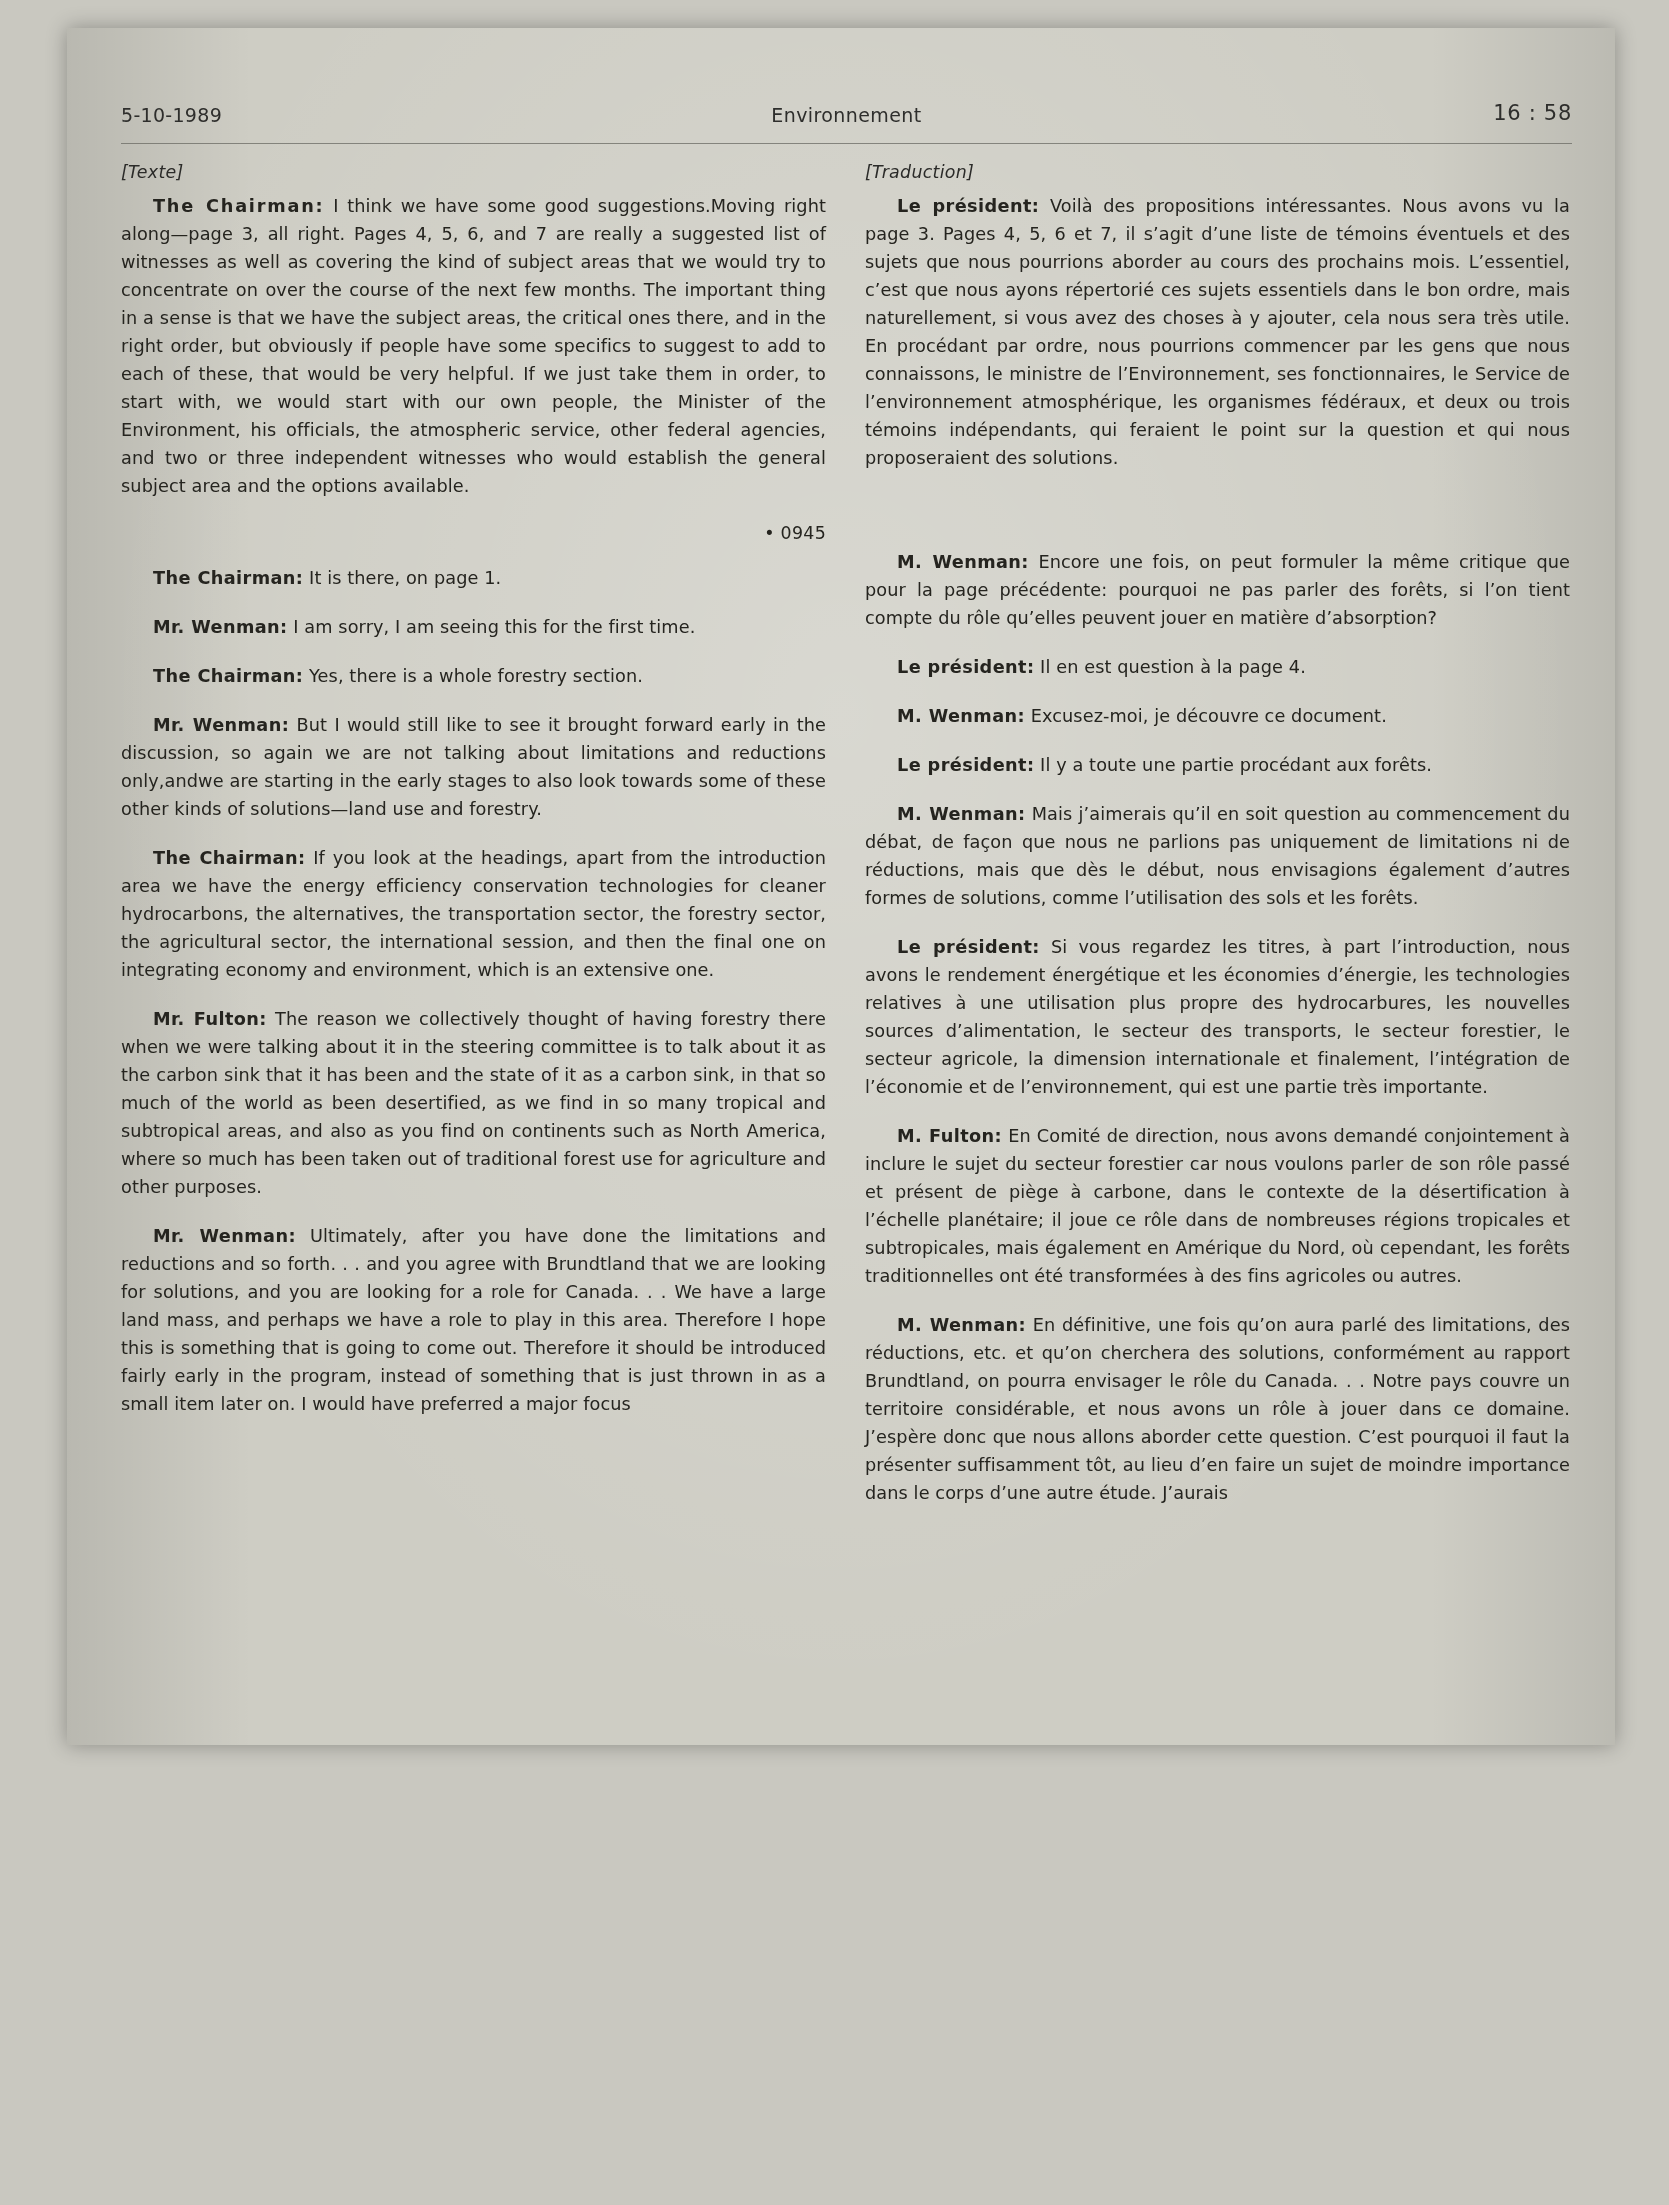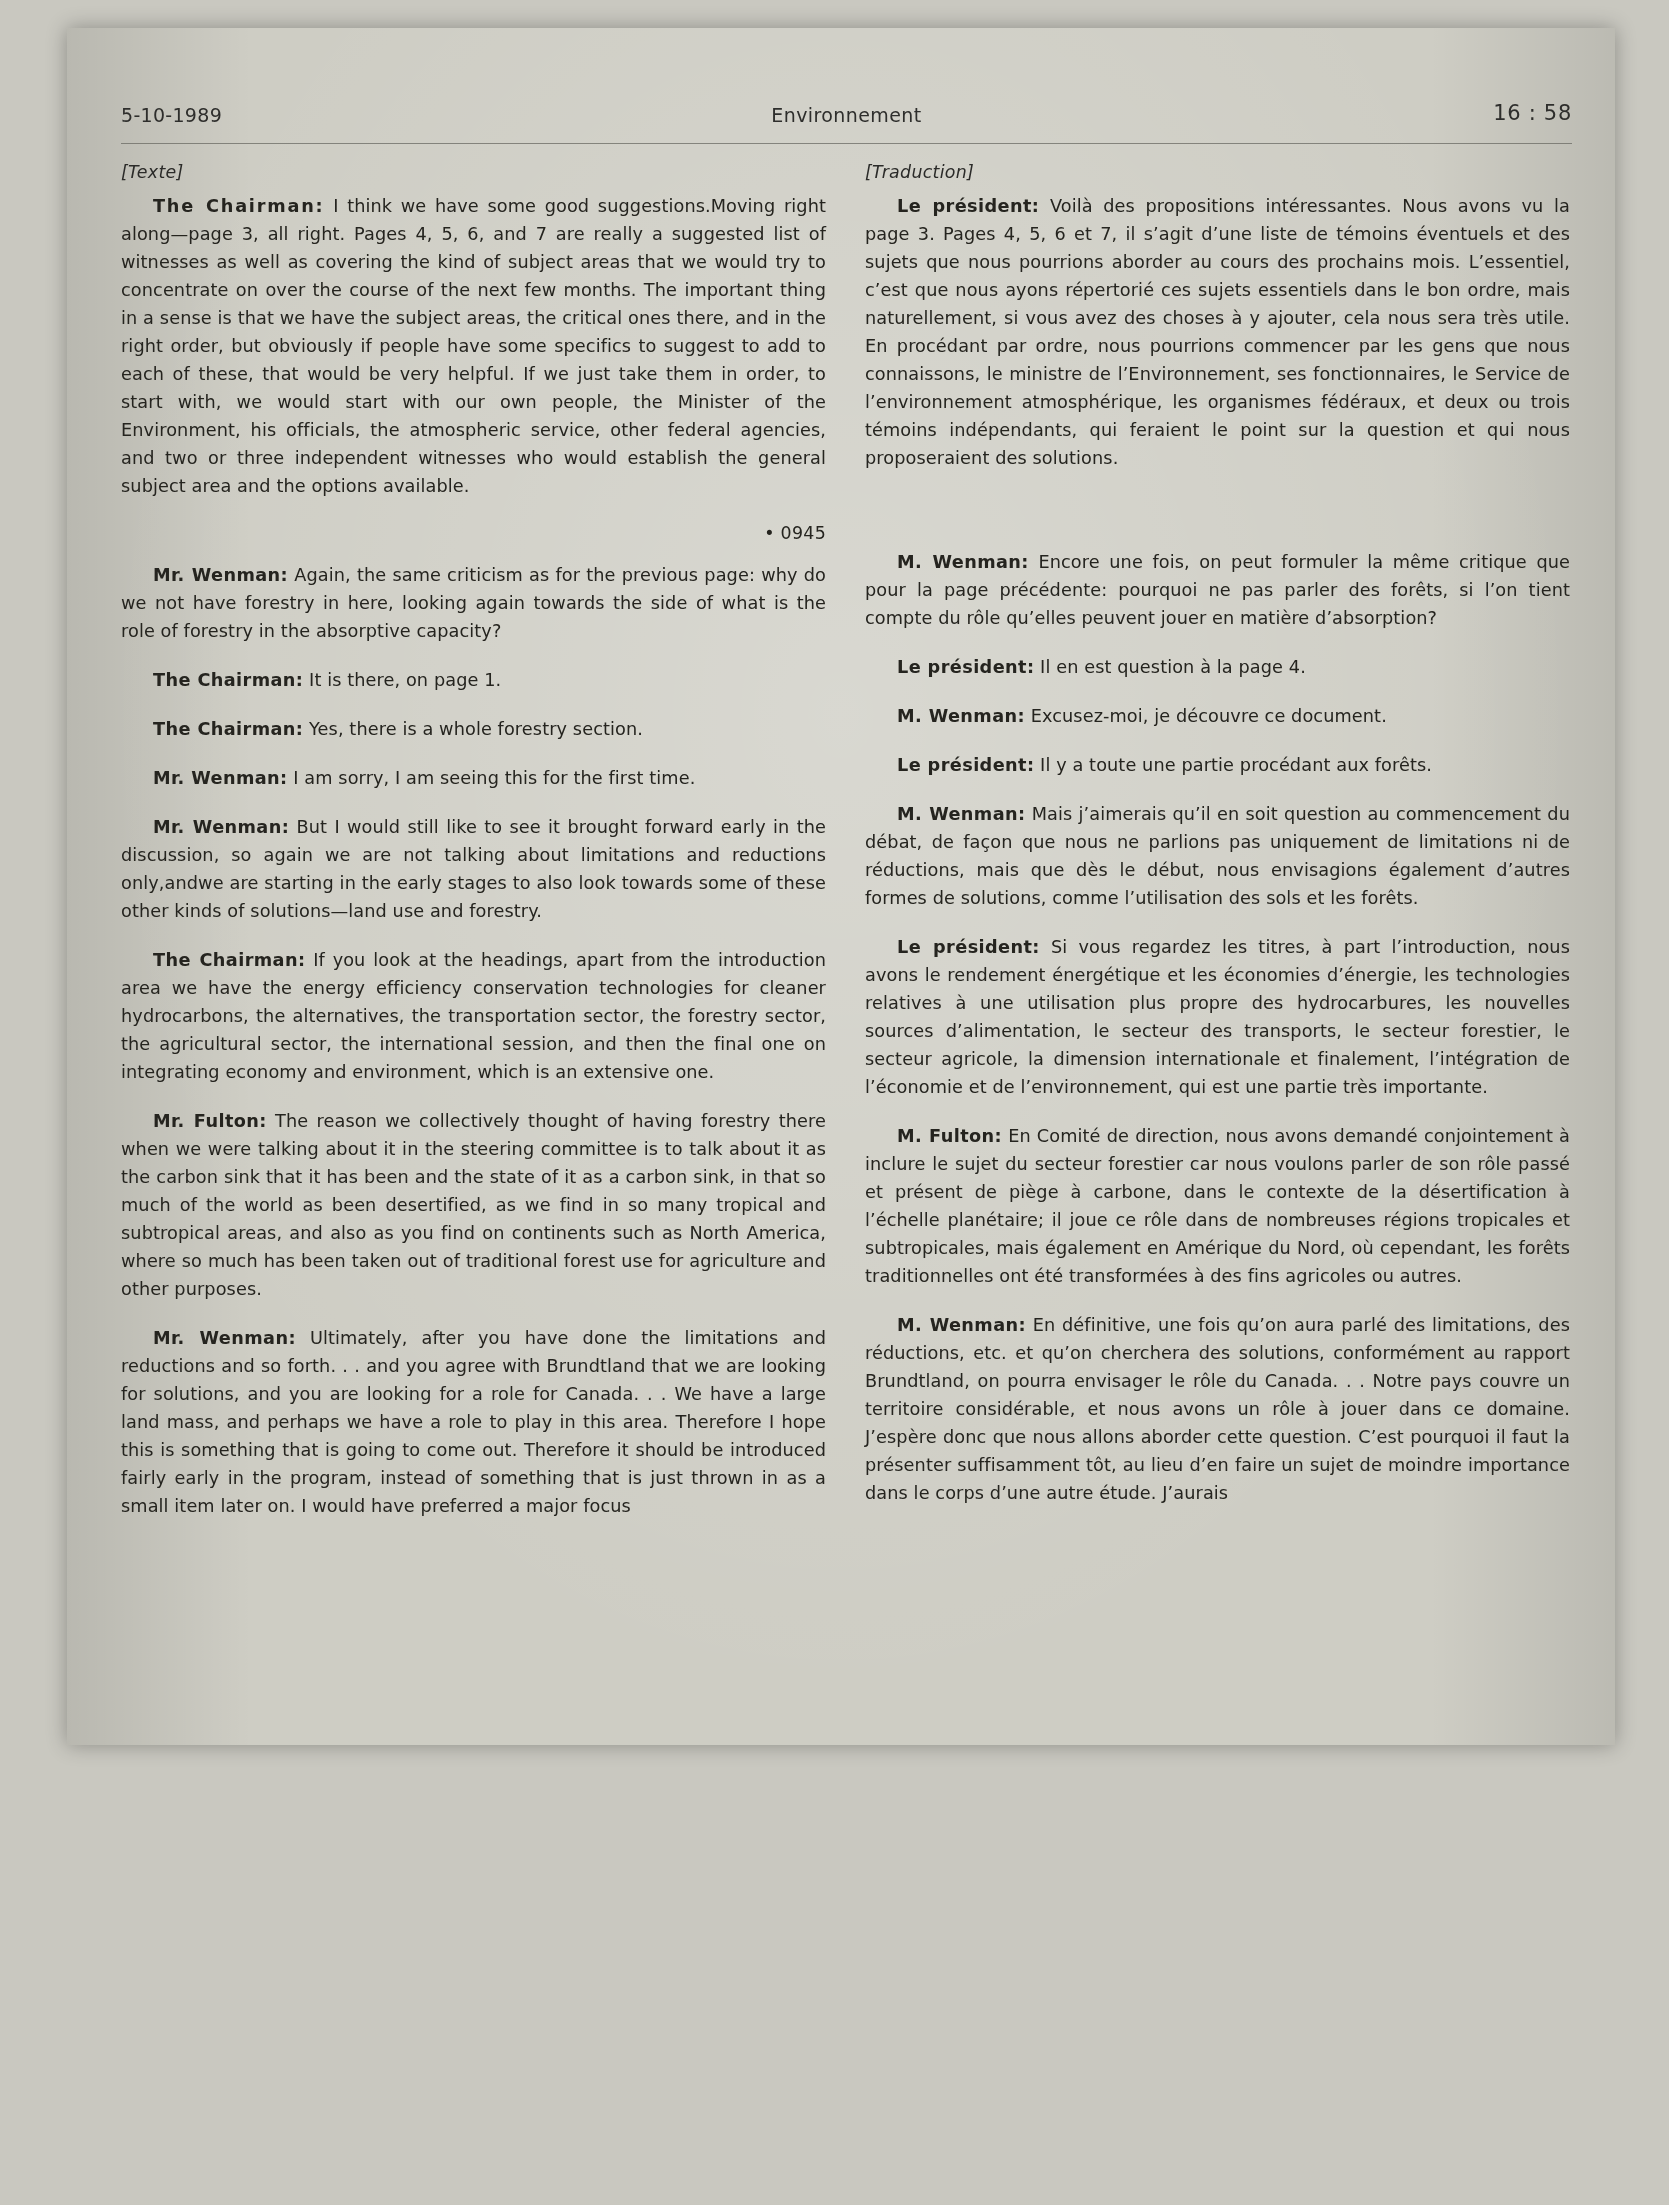--- a/index.html
+++ b/index.html
@@ -138,34 +138,31 @@
 
         <div class="col">
           <div class="col-label">[Texte]</div>
 
           <p class="para indent">
             <span class="speaker wide">The Chairman:</span><span> I think we have some good suggestions.Moving right along—page 3, all right. Pages 4, 5, 6, and 7 are really a suggested list of witnesses as well as covering the kind of subject areas that we would try to concentrate on over the course of the next few months. The important thing in a sense is that we have the subject areas, the critical ones there, and in the right order, but obviously if people have some specifics to suggest to add to each of these, that would be very helpful. If we just take them in order, to start with, we would start with our own people, the Minister of the Environment, his officials, the atmospheric service, other federal agencies, and two or three independent witnesses who would establish the general subject area and the options available.</span>
           </p>
 
           <div class="timestamp">• 0945</div>
 
-          <p class="para indent">
-            <span class="speaker">Mr. Wenman:</span><span> Again, the same criticism as for the previous page: why do we not have forestry in here, looking again towards the side of what is the role of forestry in the absorptive capacity?</span>
-          </p>
 
           <p class="para indent gap">
             <span class="speaker">The Chairman:</span><span> It is there, on page 1.</span>
           </p>
 
           <p class="para indent gap">
+            <span class="speaker">Mr. Wenman:</span><span> I am sorry, I am seeing this for the first time.</span>
+          </p>
+
+          <p class="para indent gap">
             <span class="speaker">The Chairman:</span><span> Yes, there is a whole forestry section.</span>
-          </p>
-
-          <p class="para indent gap">
-            <span class="speaker">Mr. Wenman:</span><span> I am sorry, I am seeing this for the first time.</span>
           </p>
 
           <p class="para indent gap">
             <span class="speaker">Mr. Wenman:</span><span> But I would still like to see it brought forward early in the discussion, so again we are not talking about limitations and reductions only,andwe are starting in the early stages to also look towards some of these other kinds of solutions—land use and forestry.</span>
           </p>
 
           <p class="para indent gap">
             <span class="speaker">The Chairman:</span><span> If you look at the headings, apart from the introduction area we have the energy efficiency conservation technologies for cleaner hydrocarbons, the alternatives, the transportation sector, the forestry sector, the agricultural sector, the international session, and then the final one on integrating economy and environment, which is an extensive one.</span>
           </p>
 

